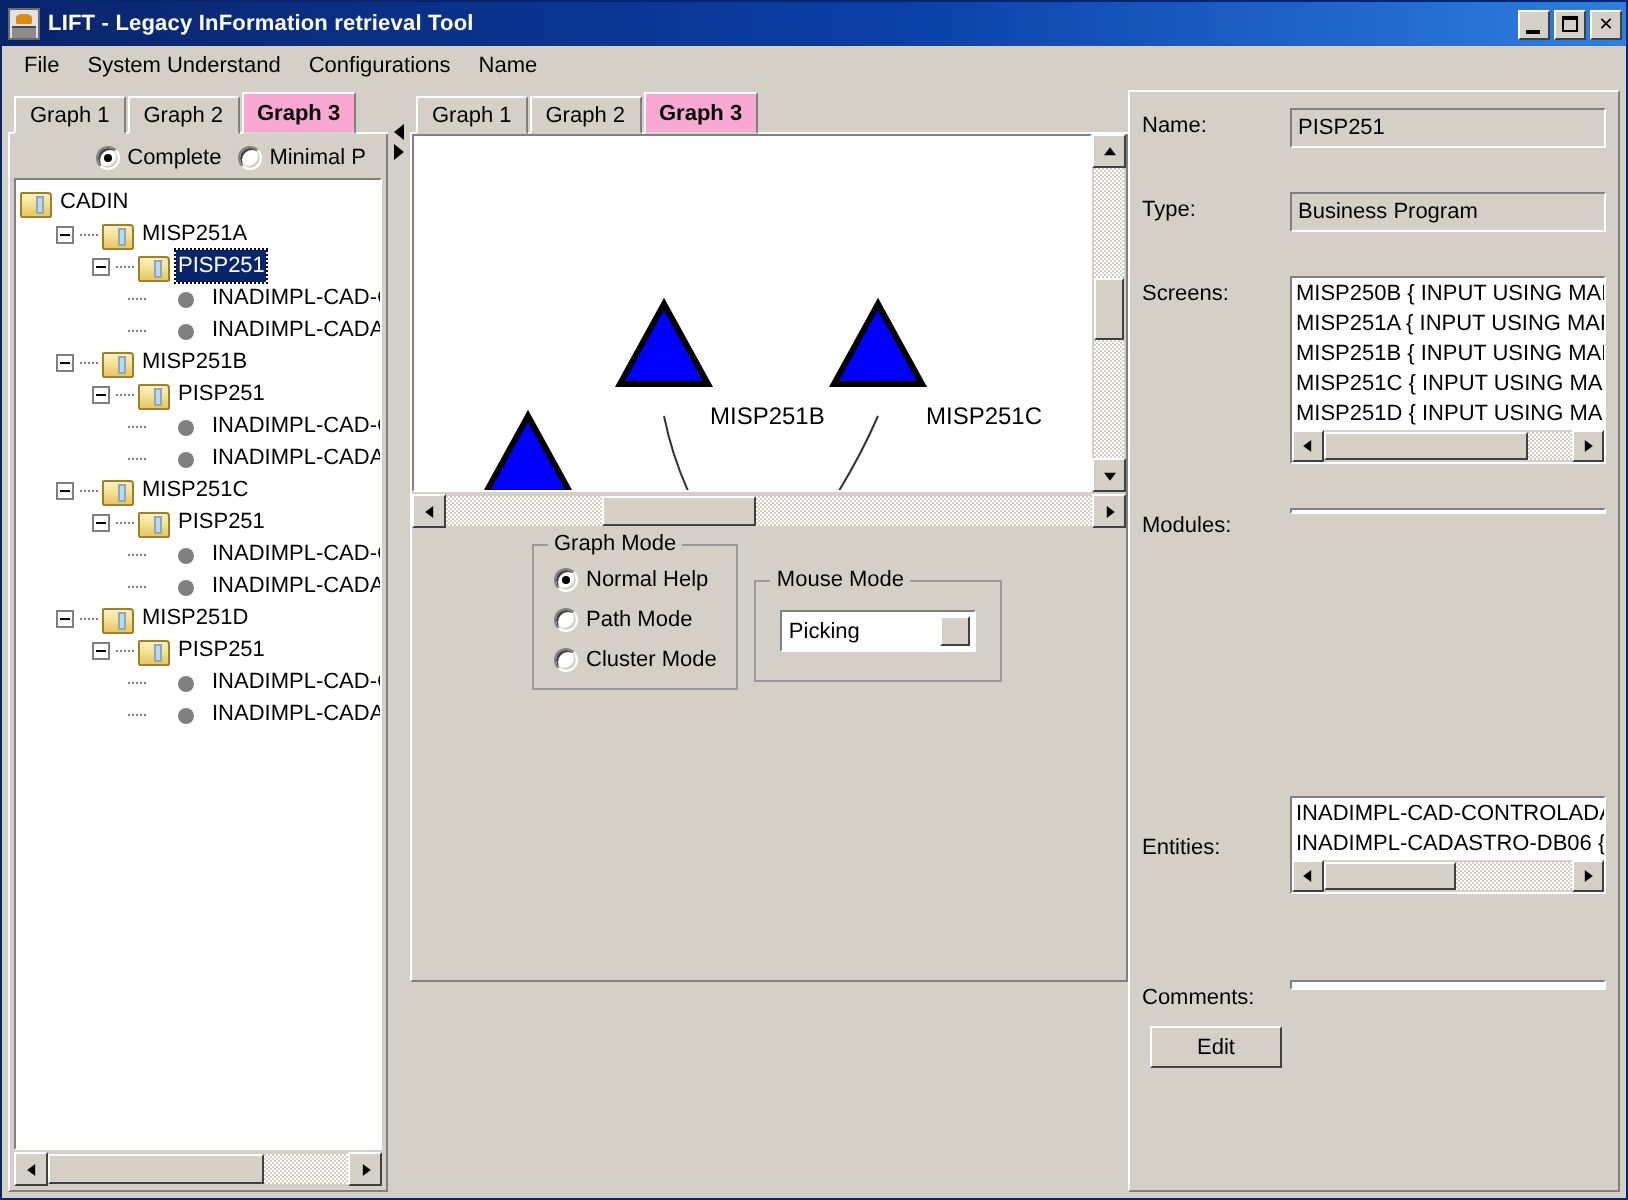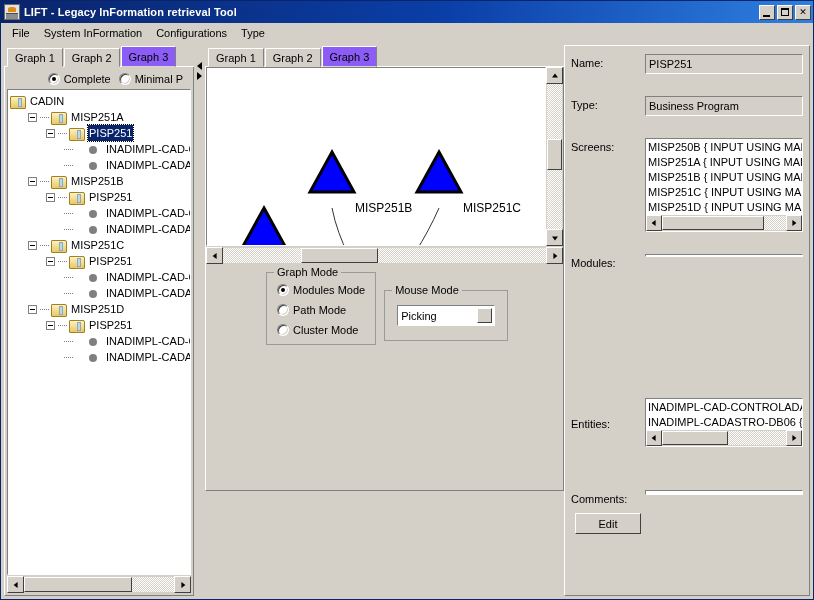--- a/index.html
+++ b/index.html
@@ -108,23 +108,23 @@
     background: #d4d0c8;
     border: 1px solid;
     border-color: #ffffff #808080 #d4d0c8 #ffffff;
     margin-right: 1px;
     position: relative; top: 1px;
     cursor: default;
     white-space: nowrap;
   }
   .tab.active {
     height: 21px; line-height: 20px;
-    background: #8b5cf6;
+    background: #f9a8d4;
     border-bottom-color: #d8d4cc;
-    font-weight: normal;
+    font-weight: bold;
     top: 1px;
     z-index: 2;
   }
   .tabcontent {
     flex: 1 1 auto;
     border: 1px solid;
     border-color: #ffffff #808080 #808080 #ffffff;
     border-top: none;
     background: #d4d0c8;
     display: flex; flex-direction: column;
@@ -425,23 +425,23 @@
         </div>
       <div class="tbtn max">
           <i></i>
         </div>
       <div class="tbtn"><span>✕</span></div>
     </div>
   </div>
 
   <div class="menubar">
     <div class="menu-item">File</div>
-    <div class="menu-item">System InFormation</div>
+    <div class="menu-item">System Understand</div>
     <div class="menu-item">Configurations</div>
-    <div class="menu-item">Type</div>
+    <div class="menu-item">Name</div>
   </div>
 
   <div class="body">
 
     <div class="left-panel">
       <div class="tabstrip">
         <div class="tab">Graph 1</div>
         <div class="tab">Graph 2</div>
         <div class="tab active">Graph 3</div>
       </div>
@@ -637,21 +637,21 @@
           <div class="sb-btn">
               <span class="arr right"></span>
             </div>
         </div>
 
         <div class="controls">
           <div class="group">
             <span class="legend">Graph Mode</span>
             <div class="radio">
               <span class="radio-dot on"></span>
-              <span>Modules Mode</span>
+              <span>Normal Help</span>
             </div>
             <div class="radio">
               <span class="radio-dot"></span>
               <span>Path Mode</span>
             </div>
             <div class="radio">
               <span class="radio-dot"></span>
               <span>Cluster Mode</span>
             </div>
           </div>

